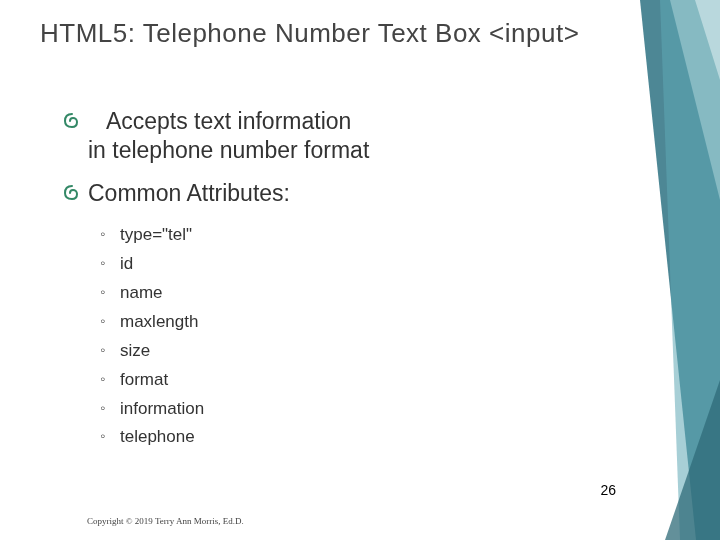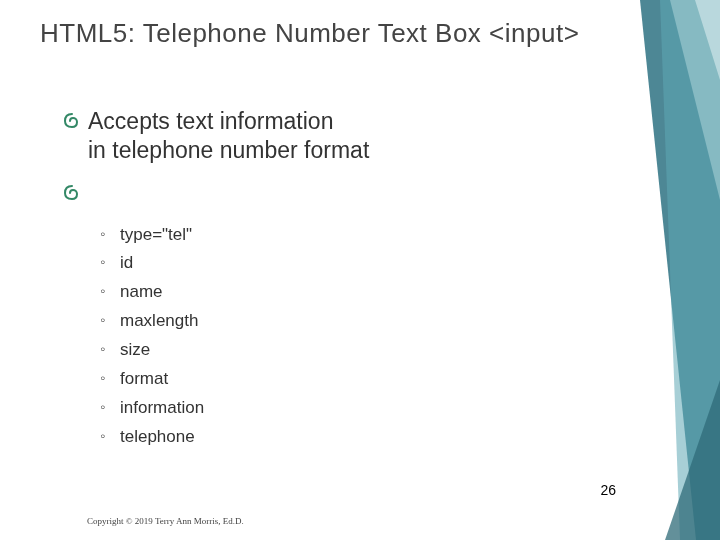--- a/index.html
+++ b/index.html
@@ -35,20 +35,21 @@
   }
   .swirl-icon {
     flex: 0 0 auto;
     margin-right: 6px;
     margin-top: 4px;
   }
   .bullet-main-text {
     font-size: 23px;
     line-height: 1.25;
     color: #333;
+    text-align: center;
   }
   .sub-list {
     list-style: none;
     padding-left: 38px;
     margin-top: 6px;
   }
   .sub-list li {
     position: relative;
     font-size: 17px;
     line-height: 1.7;
@@ -108,20 +109,23 @@
         <span>in telephone number format</span>
       </div>
     </div>
 
     <div class="bullet-main">
       <span class="swirl-icon">
         <svg width="20" height="20" viewBox="0 0 20 20">
           <path d="M10 3 C5 3 3 6 3 10 C3 14 6 16 10 16 C13 16 15 14 15 11 C15 8.5 13 7 11 7 C9.5 7 8 8 8 10" fill="none" stroke="#338866" stroke-width="2" stroke-linecap="round"></path>
         </svg>
       </span>
+      <div class="bullet-main-text">
+        <span>Common Attributes:</span>
+      </div>
     </div>
 
     <ul class="sub-list">
       <li>type="tel"</li>
       <li>id</li>
       <li>name</li>
       <li>maxlength</li>
       <li>size</li>
       <li>format</li>
       <li>information</li>

